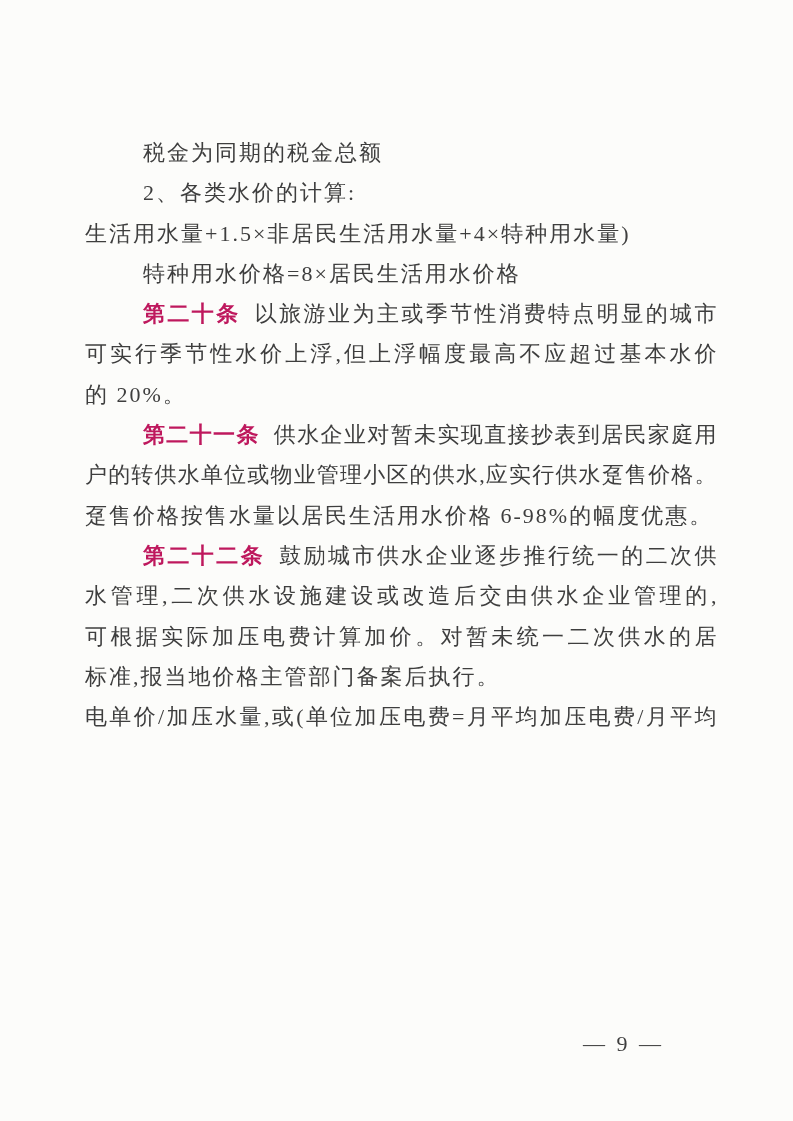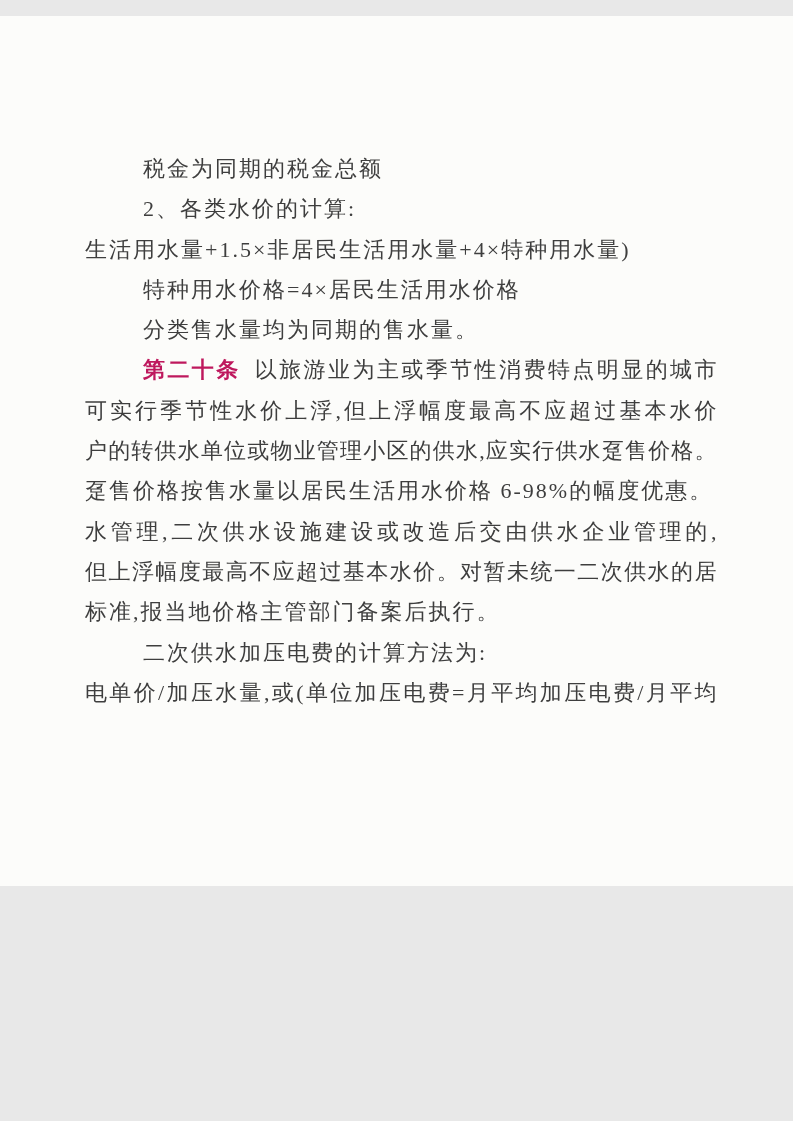--- a/index.html
+++ b/index.html
@@ -3,22 +3,22 @@
 <meta charset="utf-8">
 <style>
   html, body {
     margin: 0;
     padding: 0;
     background: #e8e8e8;
   }
   .page {
     position: relative;
     width: 793px;
-    height: 870px;
-    margin: 16px auto;
+    height: 1121px;
+    margin: 0 auto;
     background: #fcfcfa;
     font-family: "Liberation Serif", "DejaVu Serif", serif;
     color: #3e3e3e;
     overflow: hidden;
   }
   .body-text {
     position: absolute;
     left: 85px;
     top: 133px;
     width: 632px;
@@ -57,35 +57,40 @@
 </head>
 <body>
 
 <div class="page">
 
   <div class="body-text">
 
     <div class="ln ind">税金为同期的税金总额</div>
     <div class="ln ind">2、各类水价的计算:</div>
     <div class="ln">生活用水量+1.5×非居民生活用水量+4×特种用水量)</div>
-    <div class="ln ind">特种用水价格=4×居民生活用水价格</div>
-    <div class="ln ind">分类售水量均为同期的售水量。</div>
+    <div class="ln ind">特种用水价格=8×居民生活用水价格</div>
 
     <div class="ln ind just">
       <span class="b">第二十条</span><span>以旅游业为主或季节性消费特点明显的城市</span>
     </div>
     <div class="ln just">可实行季节性水价上浮,但上浮幅度最高不应超过基本水价</div>
+    <div class="ln">的 20%。</div>
 
+    <div class="ln ind just">
+      <span class="b">第二十一条</span><span>供水企业对暂未实现直接抄表到居民家庭用</span>
+    </div>
     <div class="ln just">户的转供水单位或物业管理小区的供水,应实行供水趸售价格。</div>
     <div class="ln">趸售价格按售水量以居民生活用水价格 6-98%的幅度优惠。</div>
 
+    <div class="ln ind just">
+      <span class="b">第二十二条</span><span>鼓励城市供水企业逐步推行统一的二次供</span>
+    </div>
     <div class="ln just">水管理,二次供水设施建设或改造后交由供水企业管理的,</div>
-    <div class="ln just">但上浮幅度最高不应超过基本水价。对暂未统一二次供水的居</div>
+    <div class="ln just">可根据实际加压电费计算加价。对暂未统一二次供水的居</div>
     <div class="ln">标准,报当地价格主管部门备案后执行。</div>
 
-    <div class="ln ind">二次供水加压电费的计算方法为:</div>
     <div class="ln just">电单价/加压水量,或(单位加压电费=月平均加压电费/月平均</div>
 
   </div>
 
   <div class="page-number">— 9 —</div>
 
 </div>
 
 </body></html>

